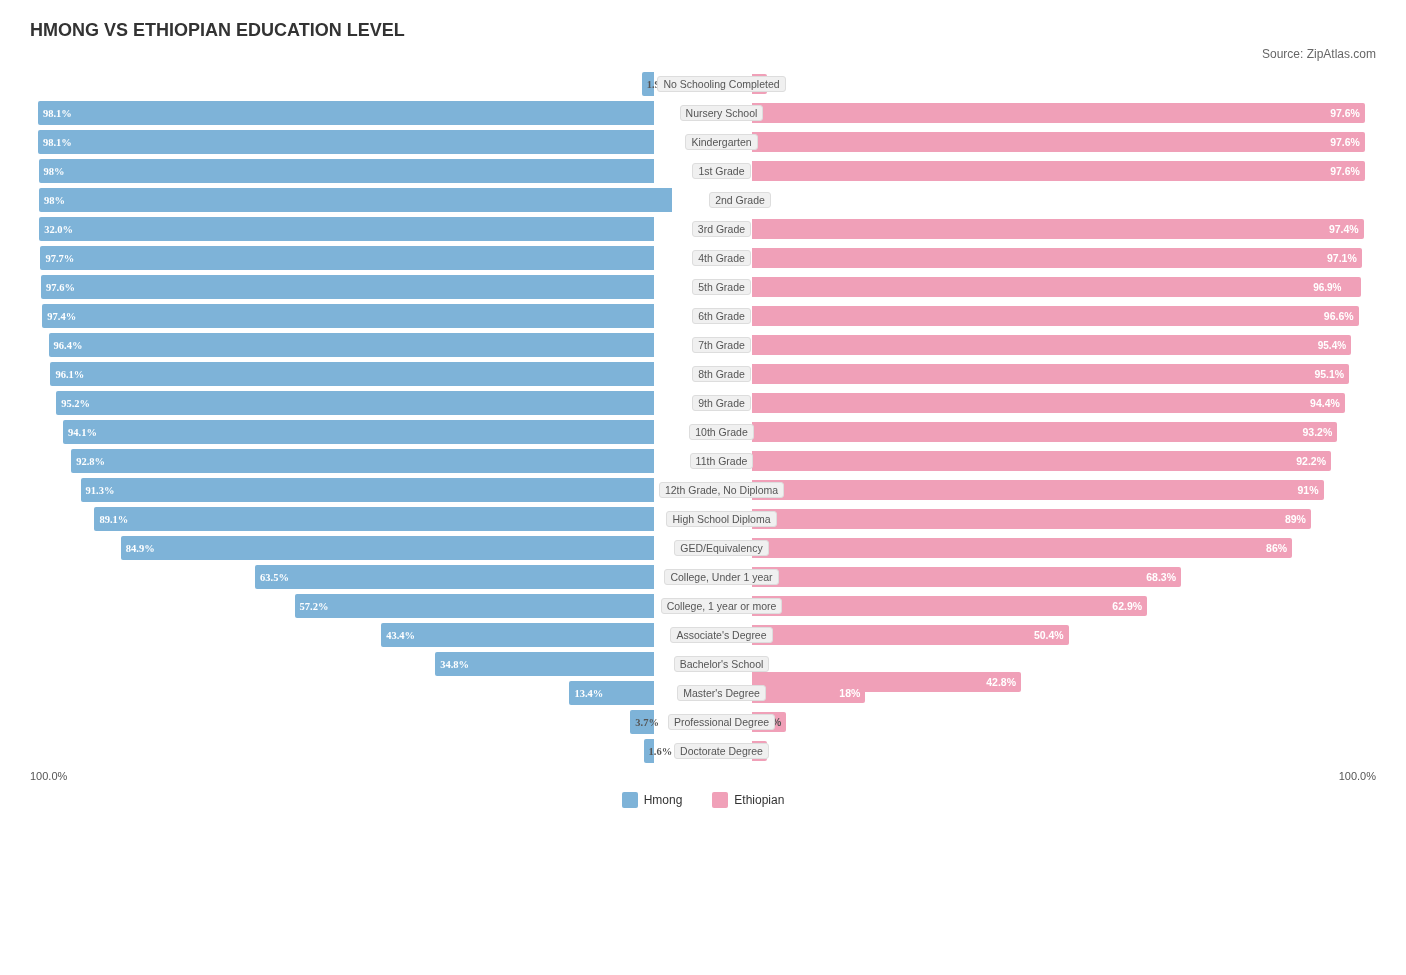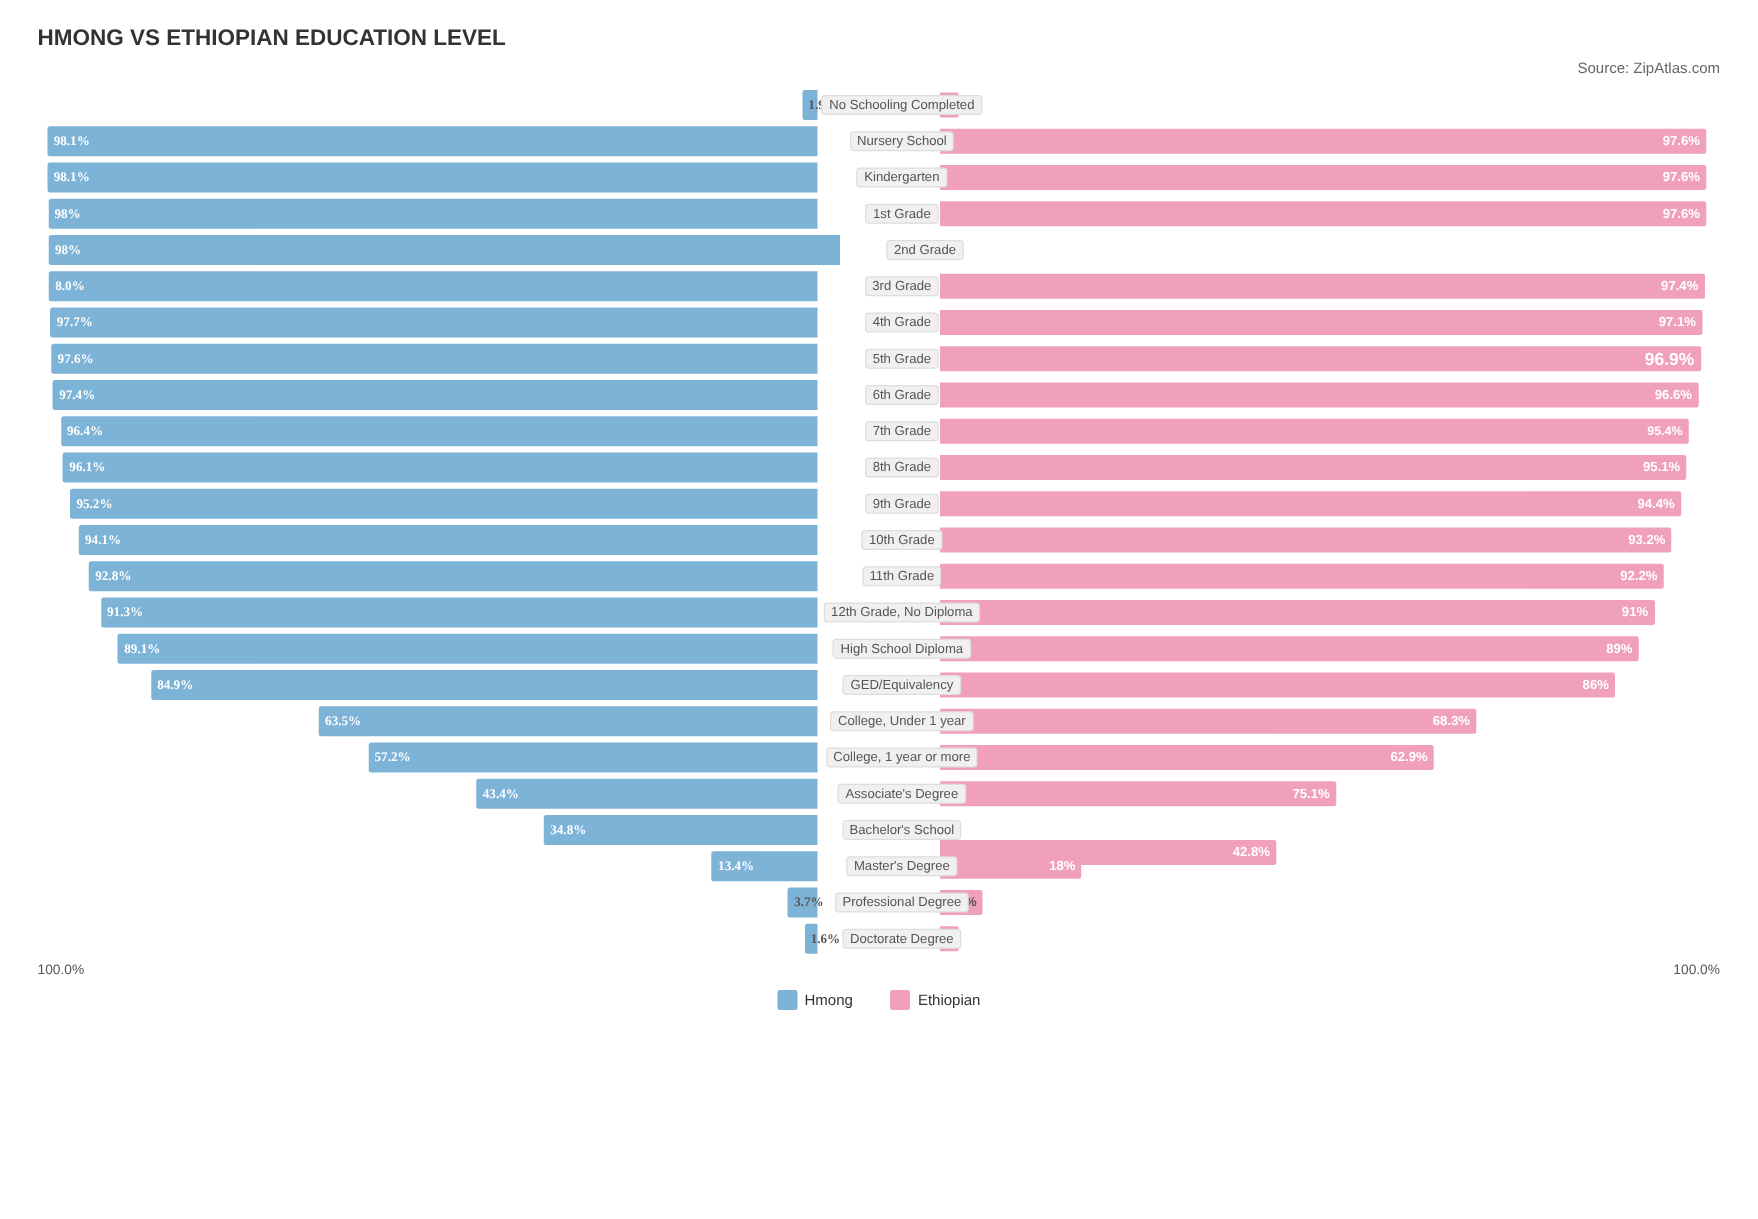--- a/index.html
+++ b/index.html
@@ -207,21 +207,21 @@
           <span style="font-size: 10.5px; font-weight: bold; color: rgb(255, 255, 255); padding-left: 5px; white-space: nowrap;">98%</span>
         </div>
       </div>
       <div class="label-center">
         <span>2nd Grade</span>
       </div>
     </div>
     <div class="row">
       <div class="left-section">
         <div class="bar-left" style="width: 97.9%; right: 4px;">
-          <span style="font-size: 10.5px; font-weight: bold; color: rgb(255, 255, 255); padding-left: 5px; white-space: nowrap;">8.0%</span>
+          <span style="font-size: 10.5px; font-weight: bold; color: rgb(255, 255, 255); padding-left: 5px; white-space: nowrap;">32.0%</span>
         </div>
       </div>
       <div class="label-center">
         <span>3rd Grade</span>
       </div>
       <div class="right-section">
         <div class="bar-right" style="width: 97.4%; left: 4px;">
           <span style="font-size: 10.5px; font-weight: bold; color: rgb(255, 255, 255); padding-right: 5px; white-space: nowrap; margin-left: auto;">97.4%</span>
         </div>
       </div>
@@ -245,21 +245,21 @@
       <div class="left-section">
         <div class="bar-left" style="width: 97.6%; right: 4px;">
           <span style="font-size: 10.5px; font-weight: bold; color: rgb(255, 255, 255); padding-left: 5px; white-space: nowrap;">97.6%</span>
         </div>
       </div>
       <div class="label-center">
         <span>5th Grade</span>
       </div>
       <div class="right-section">
         <div class="bar-right" style="width: 96.9%; left: 4px;">
-          <span style="font-size: 14px; font-weight: bold; color: rgb(255, 255, 255); padding-right: 5px; white-space: nowrap; margin-left: auto;">96.9%</span>
+          <span style="font-size: 10px; font-weight: bold; color: rgb(255, 255, 255); padding-right: 19px; white-space: nowrap; margin-left: auto;">96.9%</span>
         </div>
       </div>
     </div>
     <div class="row">
       <div class="left-section">
         <div class="bar-left" style="width: 97.4%; right: 4px;">
           <span style="font-size: 10.5px; font-weight: bold; color: rgb(255, 255, 255); padding-left: 5px; white-space: nowrap;">97.4%</span>
         </div>
       </div>
       <div class="label-center">
@@ -425,21 +425,21 @@
       <div class="left-section">
         <div class="bar-left" style="width: 43.4%; right: 4px;">
           <span style="font-size: 10.5px; font-weight: bold; color: rgb(255, 255, 255); padding-left: 5px; white-space: nowrap;">43.4%</span>
         </div>
       </div>
       <div class="label-center">
         <span>Associate's Degree</span>
       </div>
       <div class="right-section">
         <div class="bar-right" style="width: 50.4%; left: 4px;">
-          <span style="font-size: 10.5px; font-weight: bold; color: rgb(255, 255, 255); padding-right: 5px; white-space: nowrap; margin-left: auto;">75.1%</span>
+          <span style="font-size: 10.5px; font-weight: bold; color: rgb(255, 255, 255); padding-right: 5px; white-space: nowrap; margin-left: auto;">50.4%</span>
         </div>
       </div>
     </div>
     <div class="row">
       <div class="left-section">
         <div class="bar-left" style="width: 34.8%; right: 4px; text-align: right;">
           <span style="font-size: 10.5px; font-weight: bold; color: rgb(255, 255, 255); padding-left: 5px; white-space: nowrap;">34.8%</span>
         </div>
       </div>
       <div class="label-center">

